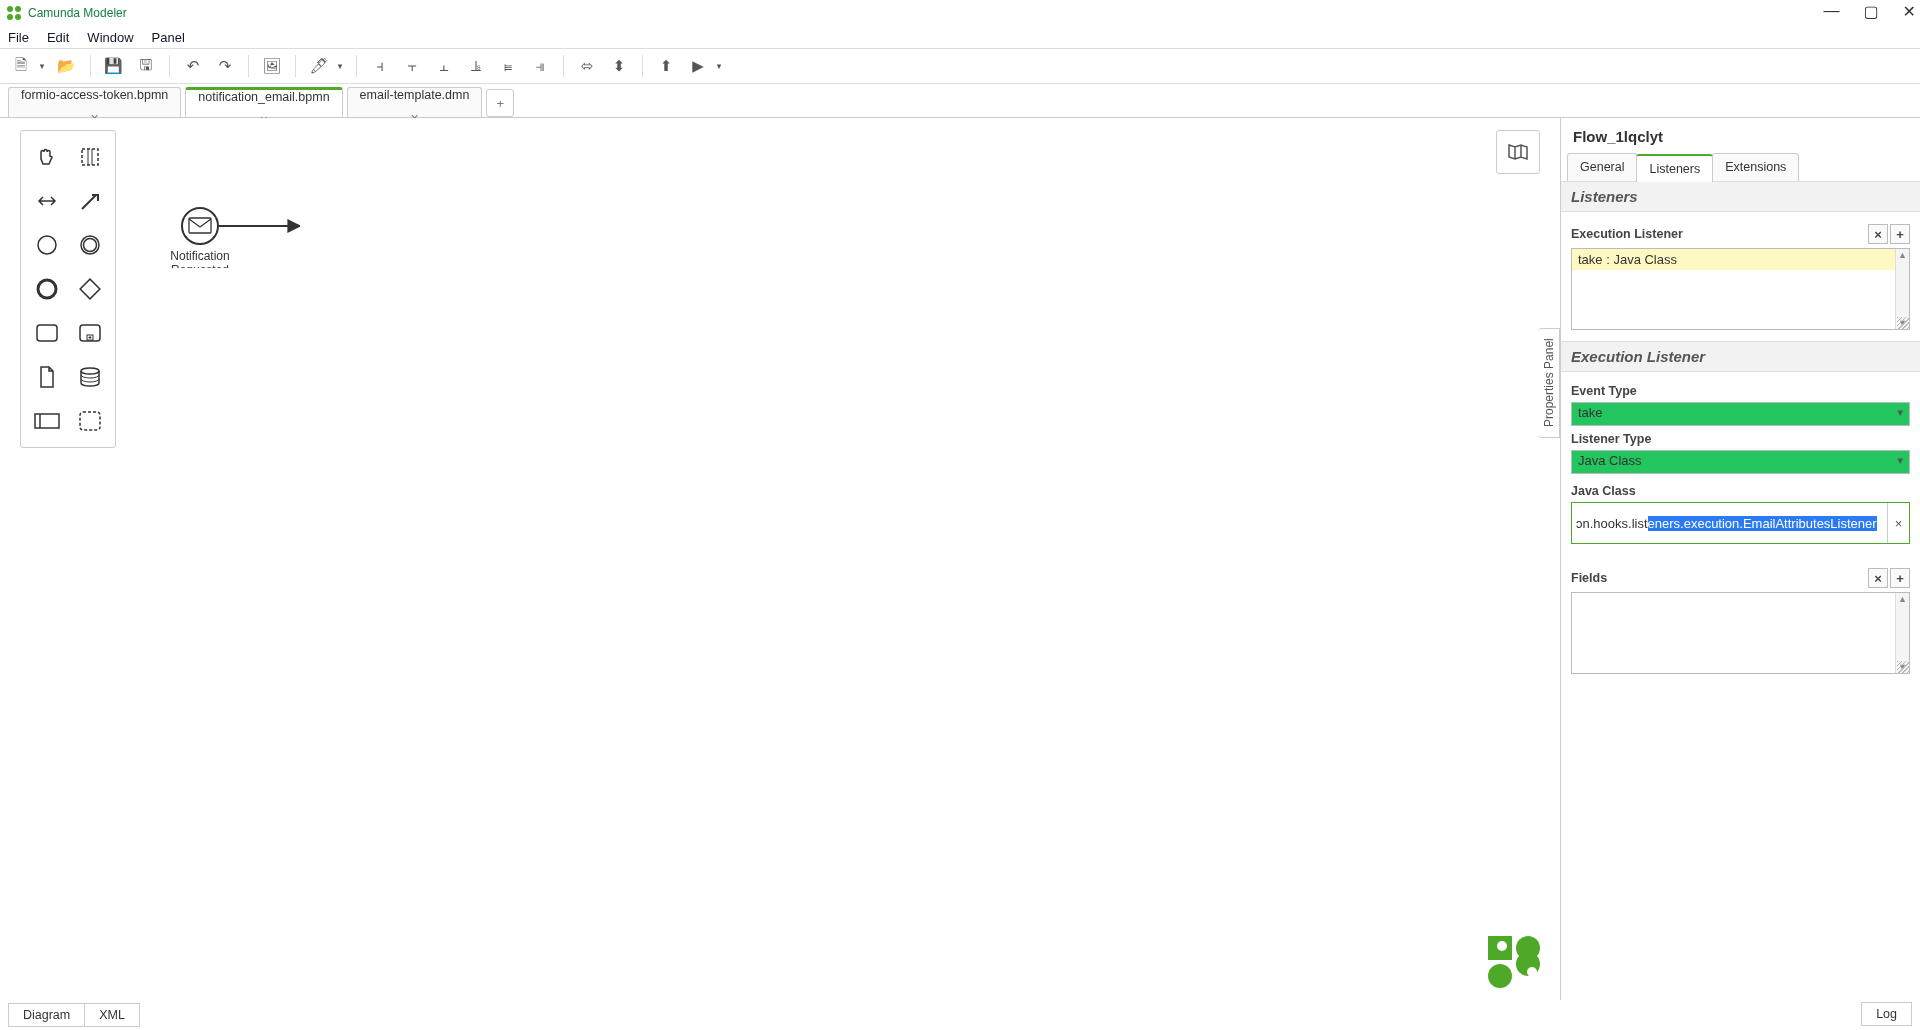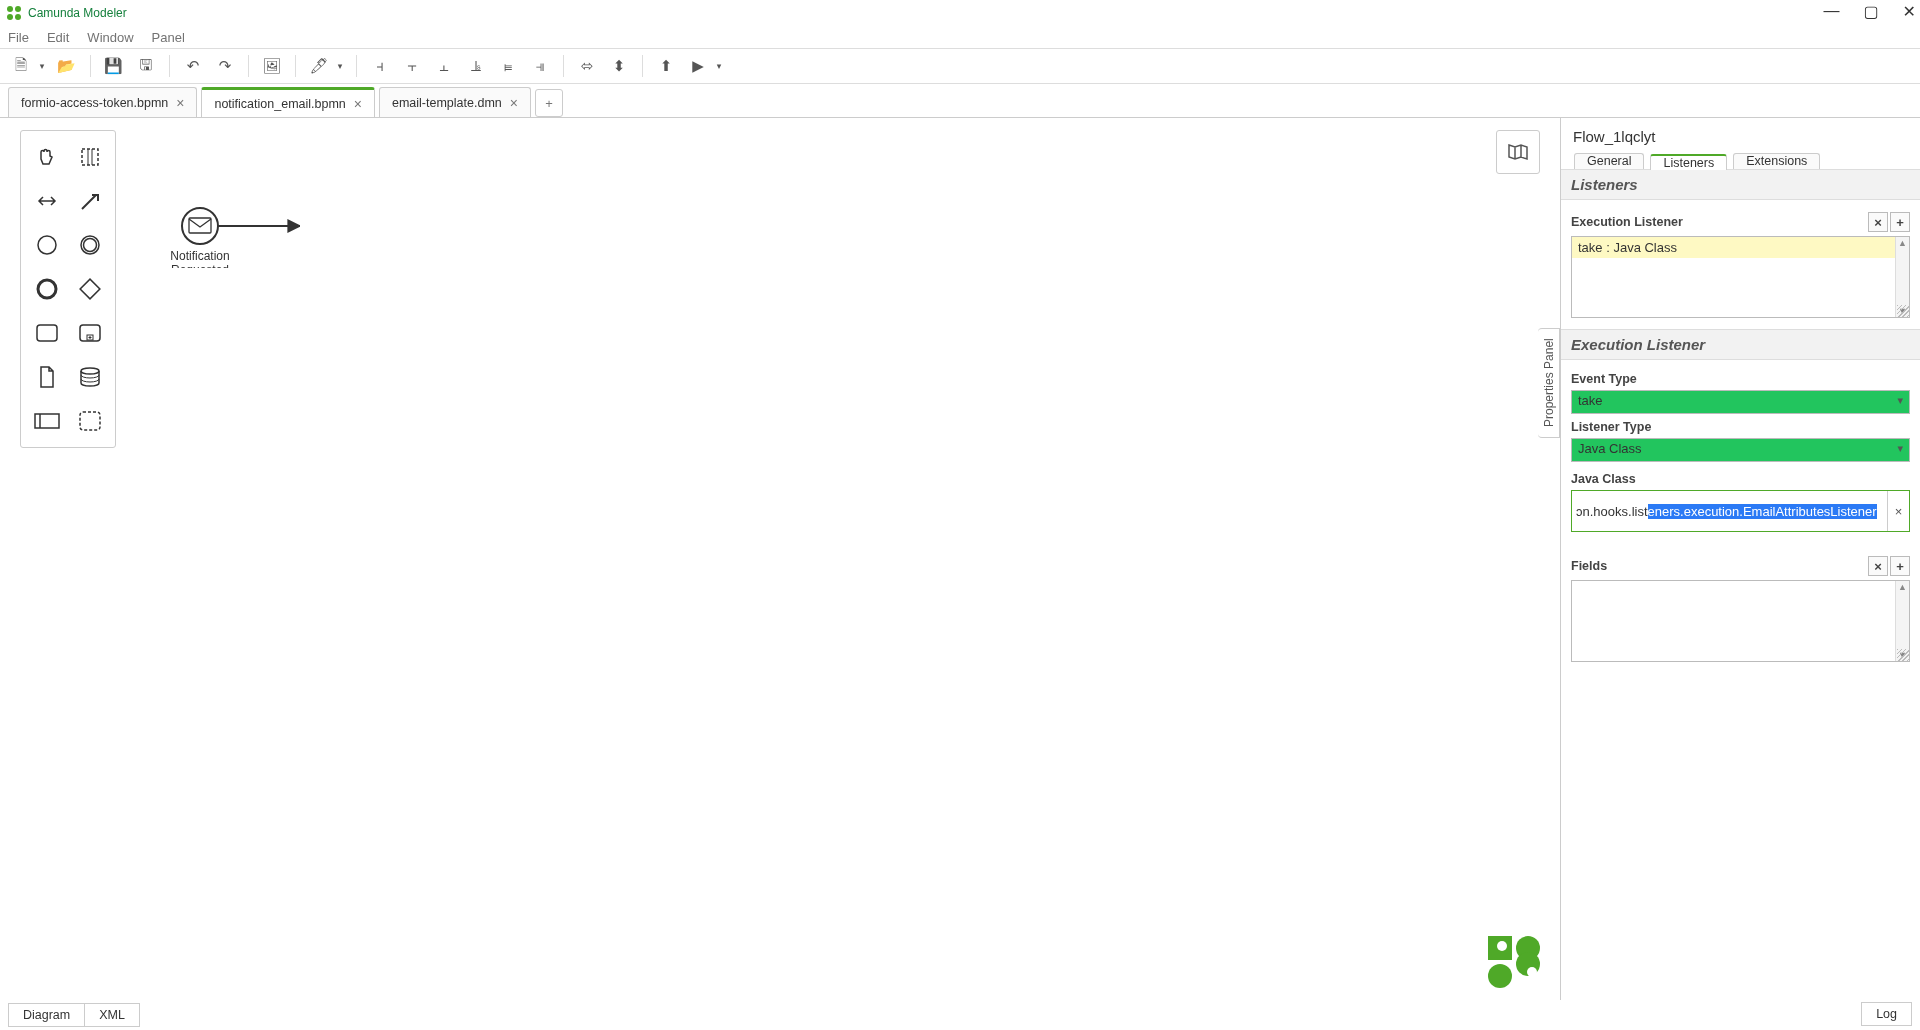--- a/index.html
+++ b/index.html
@@ -7,32 +7,32 @@
 body { font-size: 13px; color: #333; }
 
 
 .title-bar { height: 26px; display: flex; align-items: center; padding: 0 6px; background: #fff; }
 .title-bar .logo { width: 16px; height: 16px; margin-right: 6px; }
 .title-bar .title { font-size: 12px; color: #15803d; }
 .window-controls { position: absolute; right: 4px; top: 2px; display: flex; gap: 24px; }
 .window-controls span { font-size: 16px; cursor: default; color: #333; }
 
 
-.menu-bar { height: 22px; display: flex; align-items: center; padding: 0 8px; gap: 18px; font-size: 13px; color: #737373; }
+.menu-bar { height: 22px; display: flex; align-items: center; padding: 0 8px; gap: 18px; font-size: 13px; color: #0f172a; }
 .menu-bar span { cursor: default; }
 
 
 .toolbar { height: 36px; border-top: 1px solid #ddd; border-bottom: 1px solid #ddd; display: flex; align-items: center; padding: 0 8px; gap: 6px; }
 .toolbar .tbtn { width: 26px; height: 26px; display: flex; align-items: center; justify-content: center; color: #555; cursor: default; font-size: 15px; }
 .toolbar .sep { width: 1px; height: 22px; background: #ddd; margin: 0 4px; }
 .toolbar .dd { font-size: 9px; margin-left: -4px; color: #555; width: 12px; }
 
 
 .tab-strip { height: 34px; display: flex; align-items: flex-end; padding: 0 8px; border-bottom: 1px solid #ccc; }
-.tab { height: 30px; padding: 0 12px; border: 1px solid #ccc; border-bottom: none; display: flex; align-items: center; gap: 8px; font-size: 12.5px; background: #fafafa; margin-right: 4px; cursor: default; border-radius: 3px 3px 0 0; }
+.tab { height: 30px; padding: 0 12px; border: 1px solid #ccc; border-bottom: none; display: flex; align-items: center; gap: 8px; font-size: 12.5px; background: #fafafa; margin-right: 4px; cursor: default; border-radius: 3px 3px 0 0; flex-direction: column; }
 .tab.active { background: #fff; border-top: 3px solid #4fa928; }
 .tab .close { color: #777; font-size: 14px; }
 .tab-add { width: 28px; height: 28px; border: 1px solid #ccc; display: flex; align-items: center; justify-content: center; color: #777; border-radius: 3px; cursor: default; }
 
 
 .main { position: absolute; top: 118px; bottom: 30px; left: 0; right: 0; display: flex; }
 .canvas-wrap { flex: 1; position: relative; background: #fff; }
 .palette { position: absolute; left: 20px; top: 12px; width: 96px; border: 1px solid #ccc; border-radius: 3px; background: #fff; padding: 4px; }
 .palette-row { display: flex; }
 .palette-cell { width: 44px; height: 44px; display: flex; align-items: center; justify-content: center; color: #333; }
@@ -41,23 +41,23 @@
 .minimap-btn { position: absolute; right: 20px; top: 12px; width: 44px; height: 44px; border: 1px solid #ccc; border-radius: 3px; display: flex; align-items: center; justify-content: center; }
 
 .canvas { position: absolute; inset: 0; }
 
 .props-toggle { position: absolute; right: 0; top: 210px; width: 22px; height: 110px; border: 1px solid #ccc; border-right: none; background: #fff; writing-mode: vertical-rl; transform: rotate(180deg); font-size: 12px; color: #555; display: flex; align-items: center; justify-content: center; border-radius: 0 4px 4px 0; }
 
 .camunda-logo { position: absolute; right: 20px; bottom: 12px; width: 52px; height: 52px; }
 
 
 .props { width: 360px; border-left: 1px solid #ccc; background: #fff; overflow-y: auto; font-size: 13px; }
-.props-title { font-weight: normal; font-size: 15px; padding: 10px 12px 8px; }
+.props-title { font-weight: bold; font-size: 15px; padding: 10px 12px 8px; }
 .prop-tabs { display: flex; border-bottom: 1px solid #ccc; padding: 0 6px; gap: 0; }
-.prop-tab { padding: 0 12px; border: 1px solid #ccc; border-bottom: none; font-size: 12.5px; margin-right: -1px; cursor: default; background: #fafafa; border-radius: 3px 3px 0 0; margin-left: 7px;}
+.prop-tab { padding: 6px 12px; border: 1px solid #ccc; border-bottom: none; font-size: 12.5px; margin-right: -1px; cursor: default; background: #fafafa; border-radius: 3px 3px 0 0;}
 .prop-tab.active { background: #fff; border-top: 2px solid #4fa928; position: relative; top: 1px; }
 
 .section-heading { font-style: italic; font-weight: bold; font-size: 15px; color: #555; background: #f2f2f2; padding: 6px 10px; border-bottom: 1px solid #ddd; border-top: 1px solid #ddd; margin-top: -1px;}
 .section-body { padding: 6px 10px 12px; }
 .field-label { font-size: 12.5px; font-weight: bold; color: #444; margin: 6px 0 4px; display: flex; justify-content: space-between; align-items: center; }
 .field-label .btns { display: flex; gap: 2px; }
 .mini-btn { width: 20px; height: 20px; border: 1px solid #bbb; background: #fafafa; display: inline-flex; align-items: center; justify-content: center; font-size: 13px; cursor: default; }
 .list-box { border: 1px solid #bbb; min-height: 80px; background: #fff; position: relative; }
 .list-box .item { background: #fef9c3; padding: 3px 6px; font-size: 13px; }
 .list-box .scroll-hint { position: absolute; right: 0; top: 0; bottom: 0; width: 14px; background: #f4f4f4; border-left: 1px solid #ddd; }

